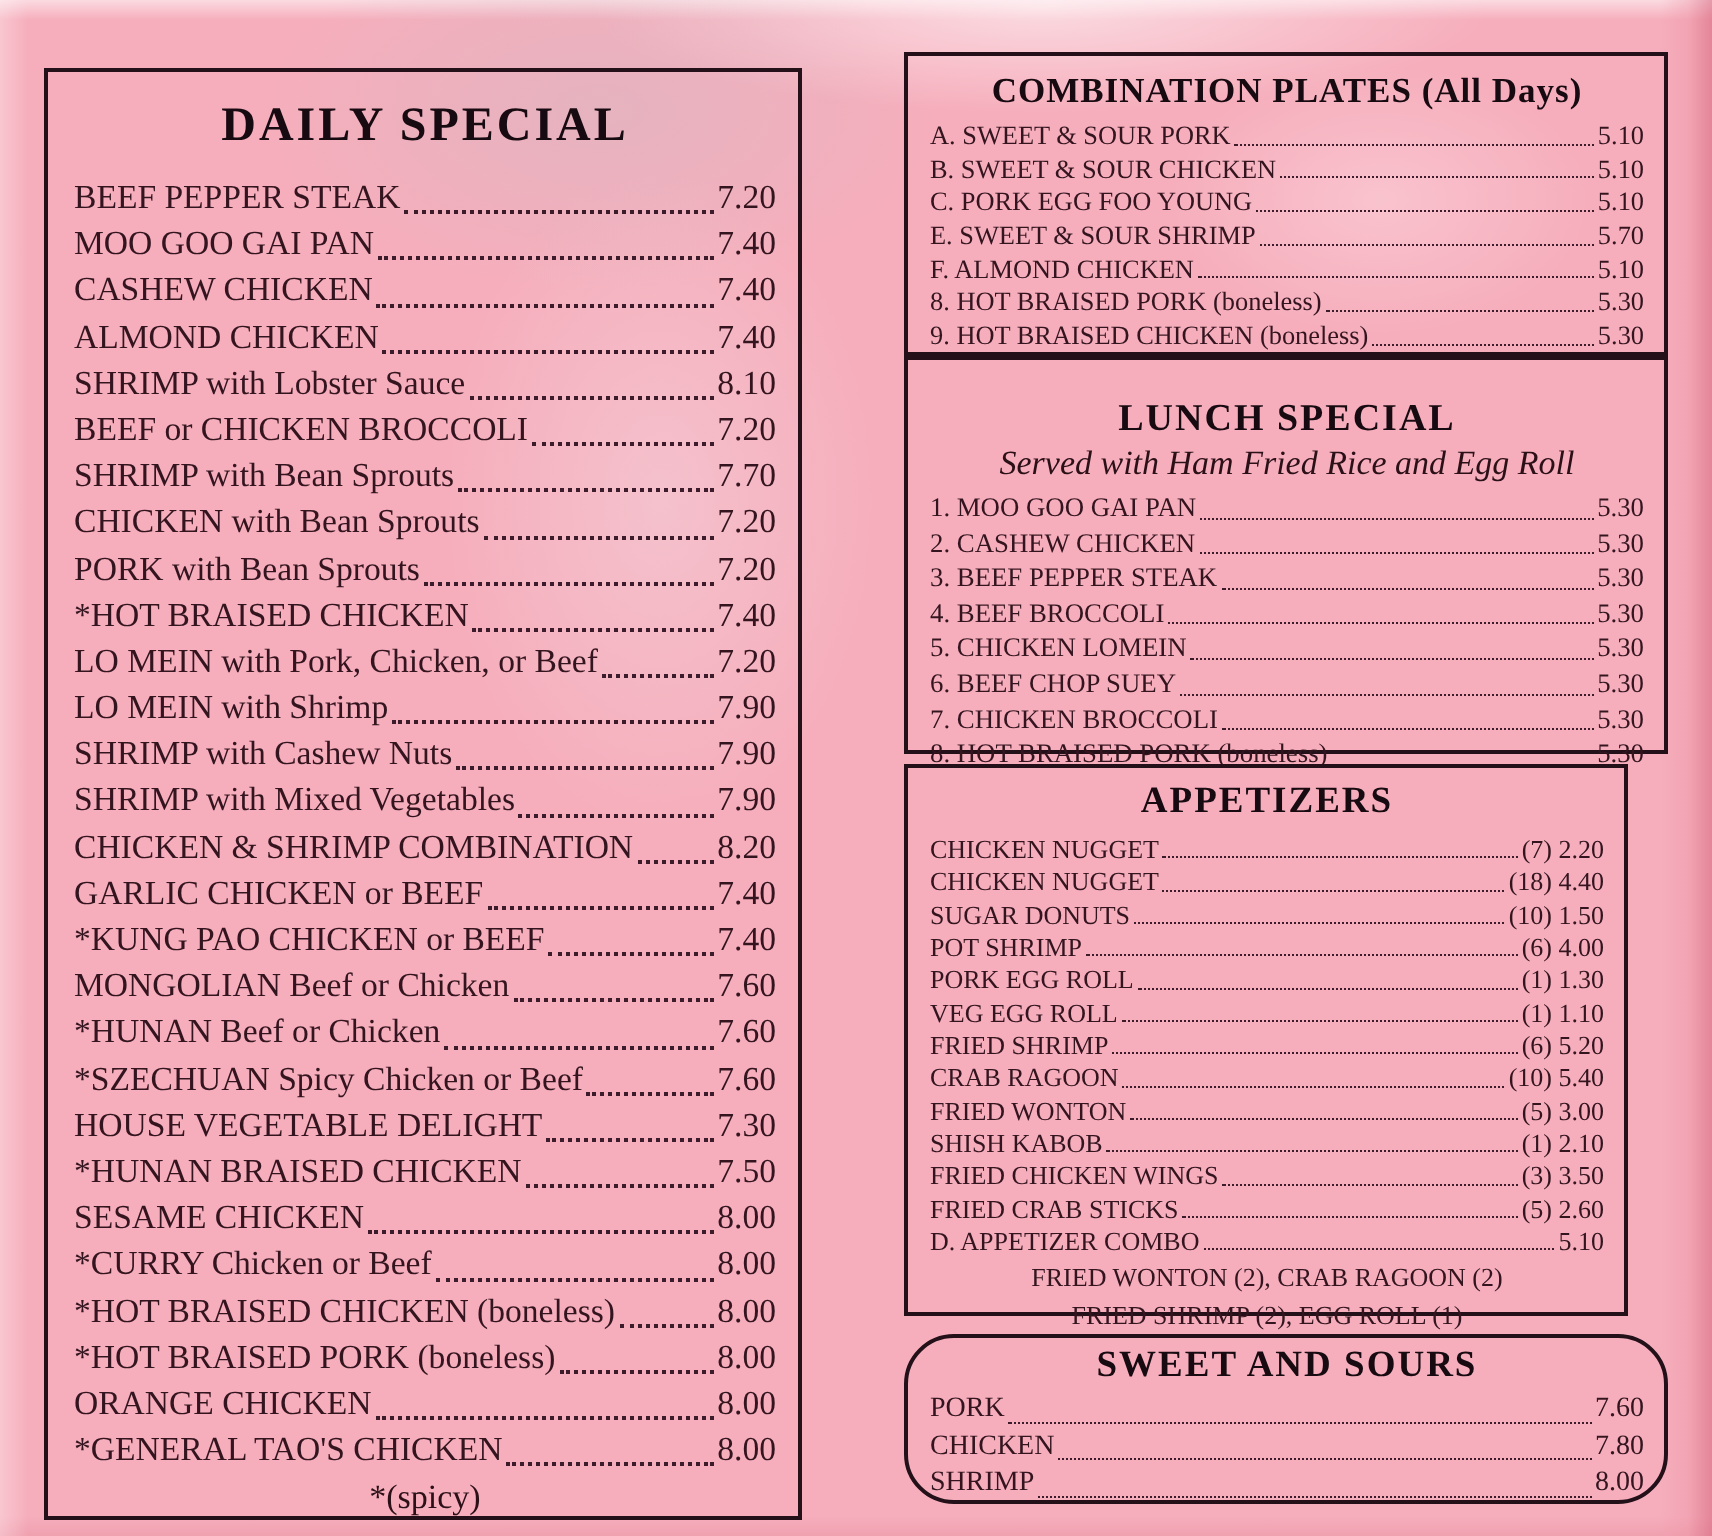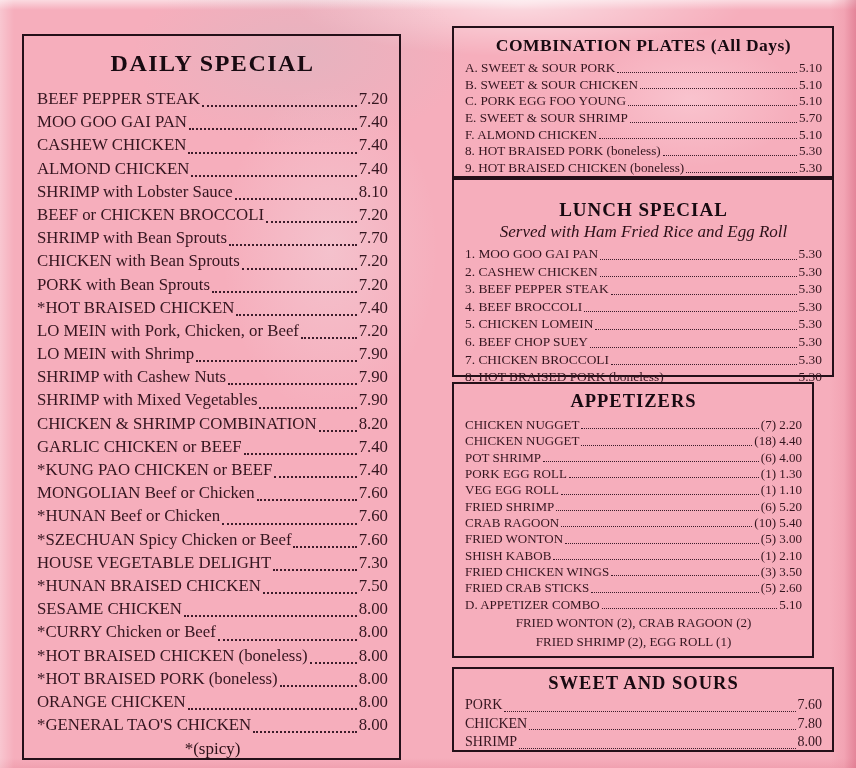--- a/index.html
+++ b/index.html
@@ -23,21 +23,21 @@
       #f6aebc;
   }
   .box {
     position: absolute;
     border: 2px solid #241019;
   }
   #daily-box   { left: 22px;  top: 22px;  width: 379px; height: 726px; padding: 8px 11px 0 13px; margin-top: 12px; }
   #combo-box   { left: 452px; top: 26px;  width: 382px; height: 152px; padding: 5px 10px 0 11px; }
   #lunch-box   { left: 452px; top: 178px; width: 382px; height: 199px; padding: 5px 10px 0 11px; }
   #apps-box    { left: 452px; top: 382px; width: 362px; height: 276px; padding: 5px 10px 0 11px; }
-  #sweet-box   { left: 452px; top: 667px; width: 382px; height: 85px;  padding: 3px 10px 0 11px; }
+  #sweet-box   { left: 452px; top: 667px; width: 382px; height: 85px;  padding: 3px 10px 0 11px; border-radius: 25px; }
 
   .title {
     margin: 0; text-align: center; font-weight: bold; color: #180a11;
     letter-spacing: 0.5px;
   }
   #daily-box .title { font-size: 24px; margin: 6px 0 12px; letter-spacing: 1.5px; }
   #combo-box .title { font-size: 17.5px; margin: 2px 0 4px; }
   #lunch-box .title { font-size: 19px; margin: 14px 0 1px; letter-spacing: 1px; }
   #apps-box  .title { font-size: 18.5px; margin: 2px 0 5px; letter-spacing: 1px; }
   #sweet-box .title { font-size: 18.5px; margin: 1px 0 3px; letter-spacing: 1px; }
@@ -360,20 +360,25 @@
           <span class="dots"></span>
           <span class="pr">(7) 2.20</span>
         </div>
 
         <div class="row">
           <span class="nm">CHICKEN NUGGET</span>
           <span class="dots"></span>
           <span class="pr">(18) 4.40</span>
         </div>
 
+        <div class="row">
+          <span class="nm">SUGAR DONUTS</span>
+          <span class="dots"></span>
+          <span class="pr">(10) 1.50</span>
+        </div>
 
         <div class="row">
           <span class="nm">POT SHRIMP</span>
           <span class="dots"></span>
           <span class="pr">(6) 4.00</span>
         </div>
 
         <div class="row">
           <span class="nm">PORK EGG ROLL</span>
           <span class="dots"></span>

